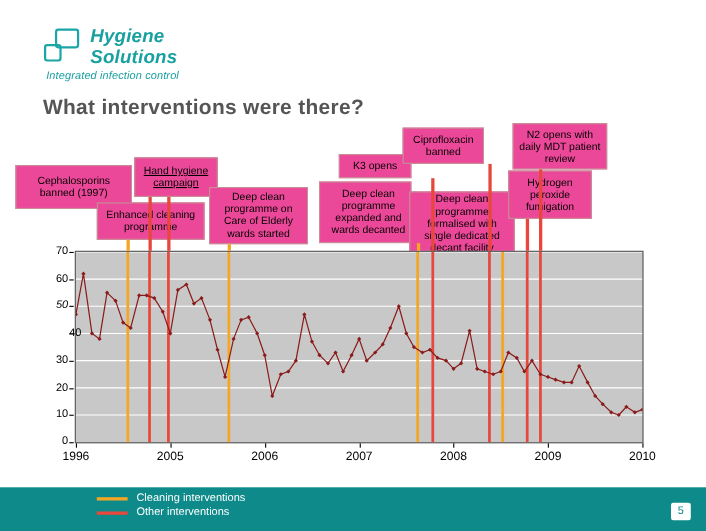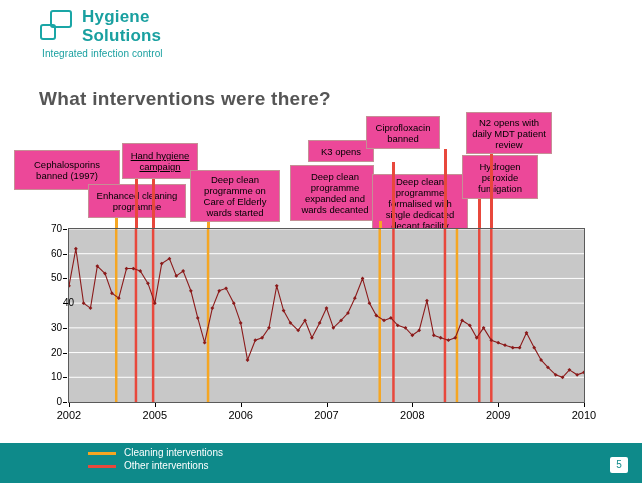--- a/index.html
+++ b/index.html
@@ -5,21 +5,21 @@
   * { box-sizing: border-box; }
   html, body { margin:0; padding:0; }
   body {
     width: 642px; height: 483px;
     background: #ffffff;
     font-family: "Liberation Sans", sans-serif;
     position: relative;
     overflow: hidden;
   }
   
-  #logo { position:absolute; left:40px; top:8px; width:170px; height:50px; }
+  #logo { position:absolute; left:40px; top:24px; width:170px; height:50px;font-style:italic; }
   #logo .mark { position:absolute; left:0; top:2px; width:36px; height:36px; }
   #logo .mark .sq {
     position:absolute; border:2px solid #1aa6a6; border-radius:3px;
   }
   #logo .mark .sq1 { left:10px; top:0px; width:22px; height:18px; }
   #logo .mark .sq2 { left:0px; top:14px; width:16px; height:16px; }
   #logo .logotext {
     position:absolute; left:42px; top:0px;
     font-size:17px; line-height:17px; font-weight:bold; color:#19a0a0;
     letter-spacing:0.2px;
@@ -227,27 +227,27 @@
     <div class="ytick" style="left: 32px; top: 397px;">0</div>
     <div class="ytickmark" style="left: 63px; top: 402px;"></div>
     <div class="ytick" style="left: 32px; top: 372.286px;">10</div>
     <div class="ytickmark" style="left: 63px; top: 377.286px;"></div>
     <div class="ytick" style="left: 32px; top: 347.571px;">20</div>
     <div class="ytickmark" style="left: 63px; top: 352.571px;"></div>
     <div class="ytick" style="left: 32px; top: 322.857px;">30</div>
     <div class="ytickmark" style="left: 63px; top: 327.857px;"></div>
     <div class="ytick" style="left: 44px; top: 298.143px; text-align: right;">40</div>
     <div class="ytickmark" style="left: 63px; top: 303.143px;"></div>
-    <div class="ytick" style="left: 32px; top: 273.429px;">50</div>
+    <div class="ytick" style="left: 32px; top: 273.429px; font-style: italic;">50</div>
     <div class="ytickmark" style="left: 63px; top: 278.429px;"></div>
     <div class="ytick" style="left: 32px; top: 248.714px;">60</div>
     <div class="ytickmark" style="left: 63px; top: 253.714px;"></div>
     <div class="ytick" style="left: 32px; top: 224px;">70</div>
     <div class="ytickmark" style="left: 63px; top: 229px;"></div>
-    <div class="xtick" style="left: 44px; top: 410px;">2002</div>
+    <div class="xtick" style="left: 44px; top: 410px;">1996</div>
     <div class="xtickmark" style="left: 69px; top: 403px;"></div>
     <div class="xtick" style="left: 129.833px; top: 410px;">2005</div>
     <div class="xtickmark" style="left: 154.833px; top: 403px;"></div>
     <div class="xtick" style="left: 215.667px; top: 410px;">2006</div>
     <div class="xtickmark" style="left: 240.667px; top: 403px;"></div>
     <div class="xtick" style="left: 301.5px; top: 410px;">2007</div>
     <div class="xtickmark" style="left: 326.5px; top: 403px;"></div>
     <div class="xtick" style="left: 387.333px; top: 410px;">2008</div>
     <div class="xtickmark" style="left: 412.333px; top: 403px;"></div>
     <div class="xtick" style="left: 473.167px; top: 410px; text-align: center;">2009</div>

